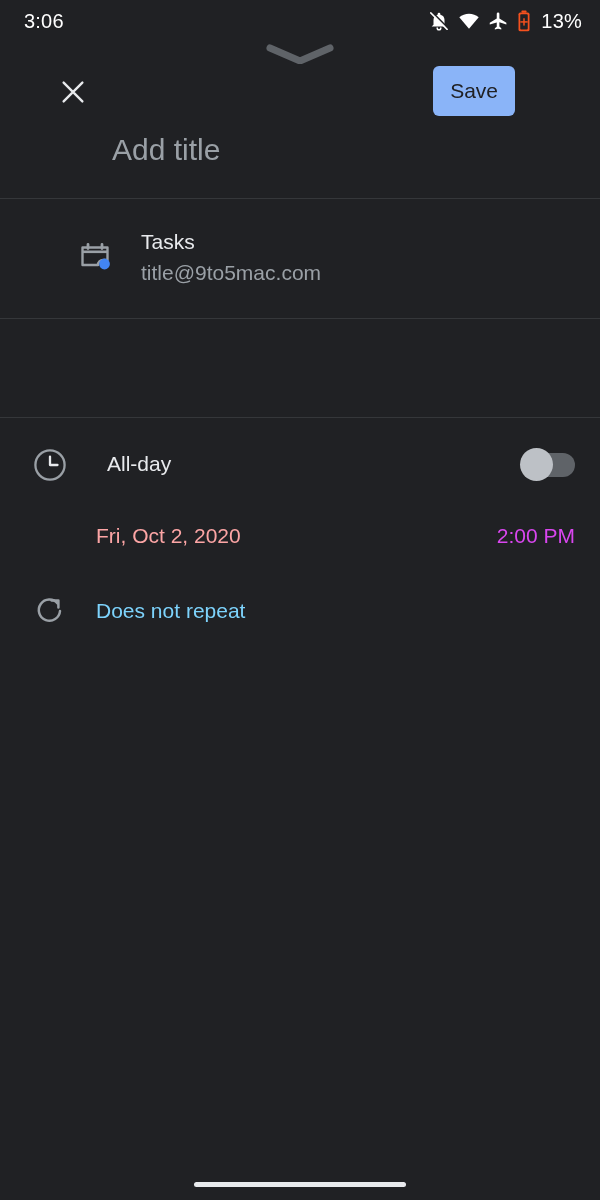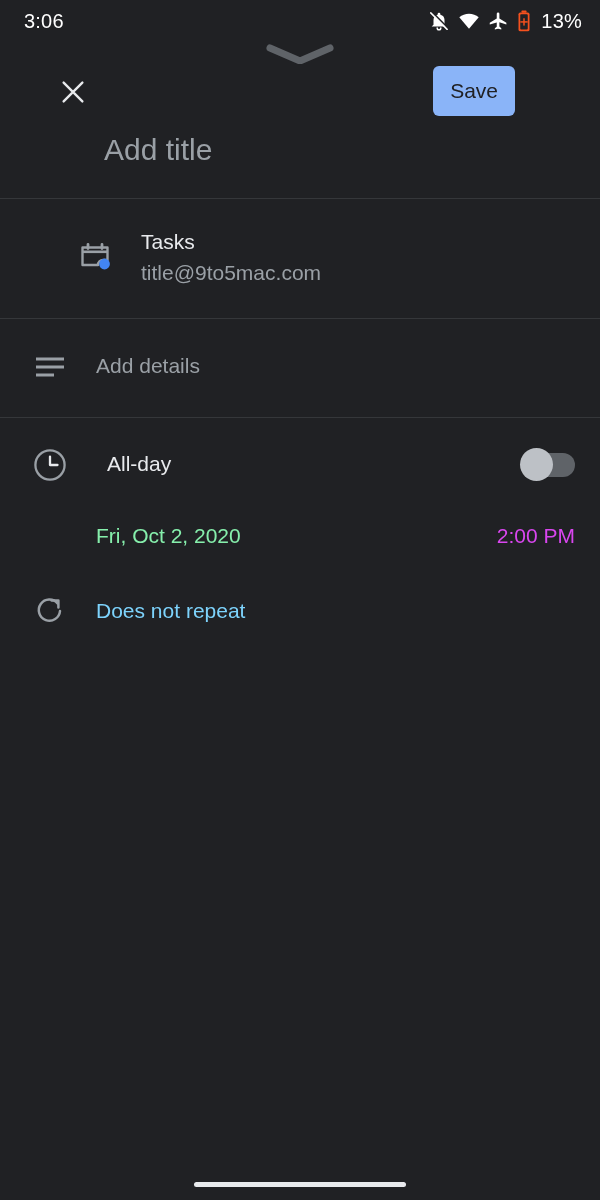--- a/index.html
+++ b/index.html
@@ -41,21 +41,21 @@
   .save-btn {
     position:absolute; right:17px; top:2px;
     background:#8ab4f8; color:#202124;
     font-size:21px; font-weight:400;
     border:none; border-radius:6px;
     padding:0 17px; height:50px; line-height:50px;
     cursor:pointer;
   }
 
   
-  .title-wrap { position:absolute; top:122px; left:8px; width:508px; height:72px; }
+  .title-wrap { position:absolute; top:122px; left:16px; width:508px; height:72px; }
   .title-input {
     position:absolute; left:96px; top:0;
     width:470px; height:56px;
     background:transparent; border:none; outline:none;
     color:#e8eaed; font-size:30px;
     font-family:"Liberation Sans", sans-serif;
   }
   .title-input::placeholder { color:#9aa0a6; opacity:1; }
 
   
@@ -108,21 +108,21 @@
   .toggle-thumb {
     position:absolute; left:0; top:0;
     width:33px; height:33px; border-radius:50%;
     background:#bdc1c6;
   }
 
   
   .datetime-row { top:524px; height:44px; }
   .date-text {
     position:absolute; left:96px; top:0;
-    color:#86efac; font-size:21px; cursor:pointer;
+    color:#fca5a5; font-size:21px; cursor:pointer;
   }
   .time-text {
     position:absolute; right:25px; top:0;
     color:#d946ef; font-size:21px; cursor:pointer;
   }
 
   
   .repeat-row { top:589px; height:46px; cursor:pointer; }
   .repeat-row .row-icon { top:0px; }
   .repeat-label { position:absolute; left:96px; top:10px; color:#7dd3fc; font-size:21px; }
@@ -208,28 +208,20 @@
         <path d="M4.5 11.8 h25" stroke="#9aa0a6" stroke-width="2.6"></path>
         <circle cx="26.5" cy="24" r="5.4" fill="#4285f4"></circle>
       </svg>
     </div>
     <div class="cal-title">Tasks</div>
     <div class="cal-sub">title@9to5mac.com</div>
   </div>
 
   <div class="divider d2"></div>
 
-  <div class="row details-row">
-    <div class="row-icon">
-      <svg width="32" height="22" viewBox="0 0 32 22">
-        <path d="M2 3 H30 M2 11 H30 M2 19 H20" stroke="#9aa0a6" stroke-width="3.1" stroke-linecap="butt"></path>
-      </svg>
-    </div>
-    <input class="details-placeholder" type="text" placeholder="Add details" style="">
-  </div>
 
   <div class="divider d3"></div>
 
   <div class="row allday-row">
     <div class="row-icon">
       <svg width="36" height="36" viewBox="0 0 36 36">
         <circle cx="18" cy="18" r="14.6" fill="none" stroke="#9aa0a6" stroke-width="2.3"></circle>
         <path d="M18 9.6 V18 H25.5" fill="none" stroke="#e8eaed" stroke-width="2.3" stroke-linecap="round" stroke-linejoin="round"></path>
       </svg>
     </div>

